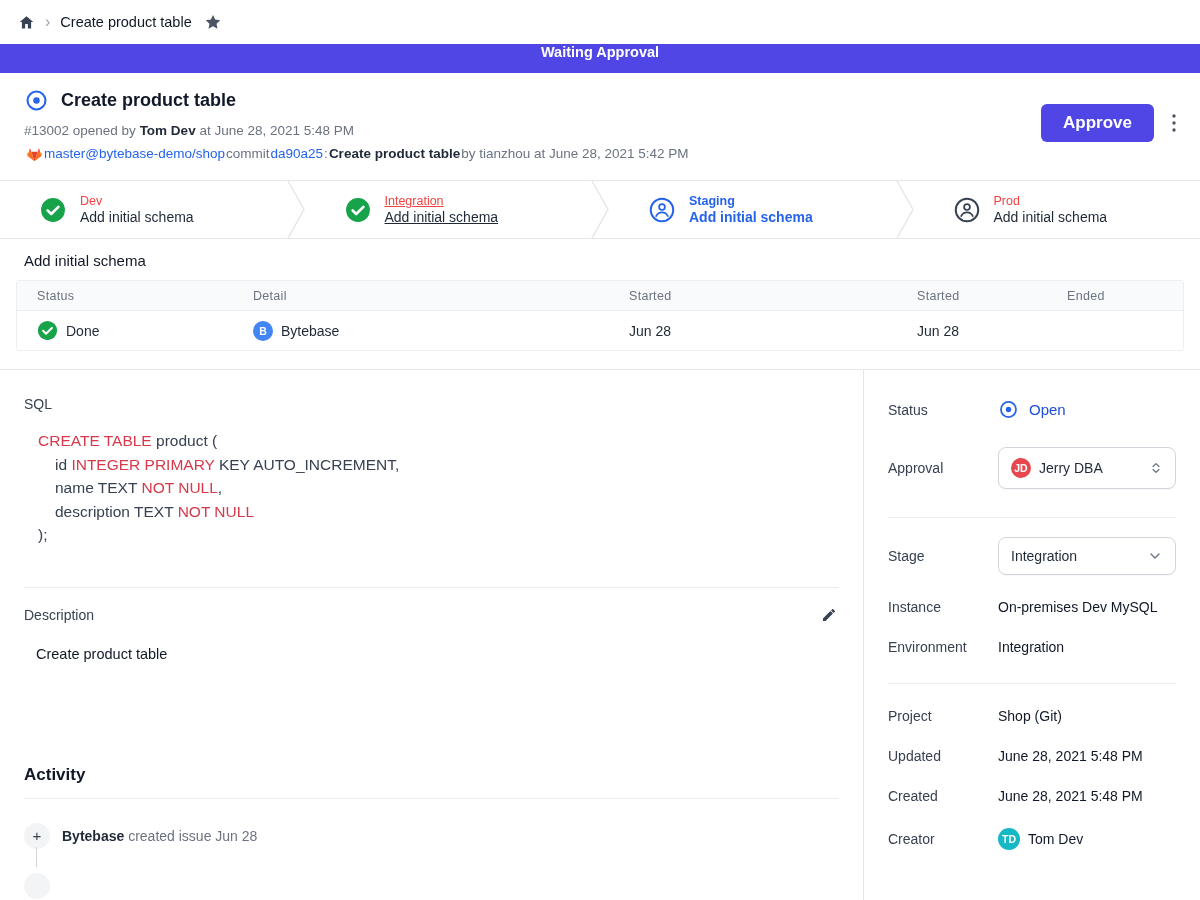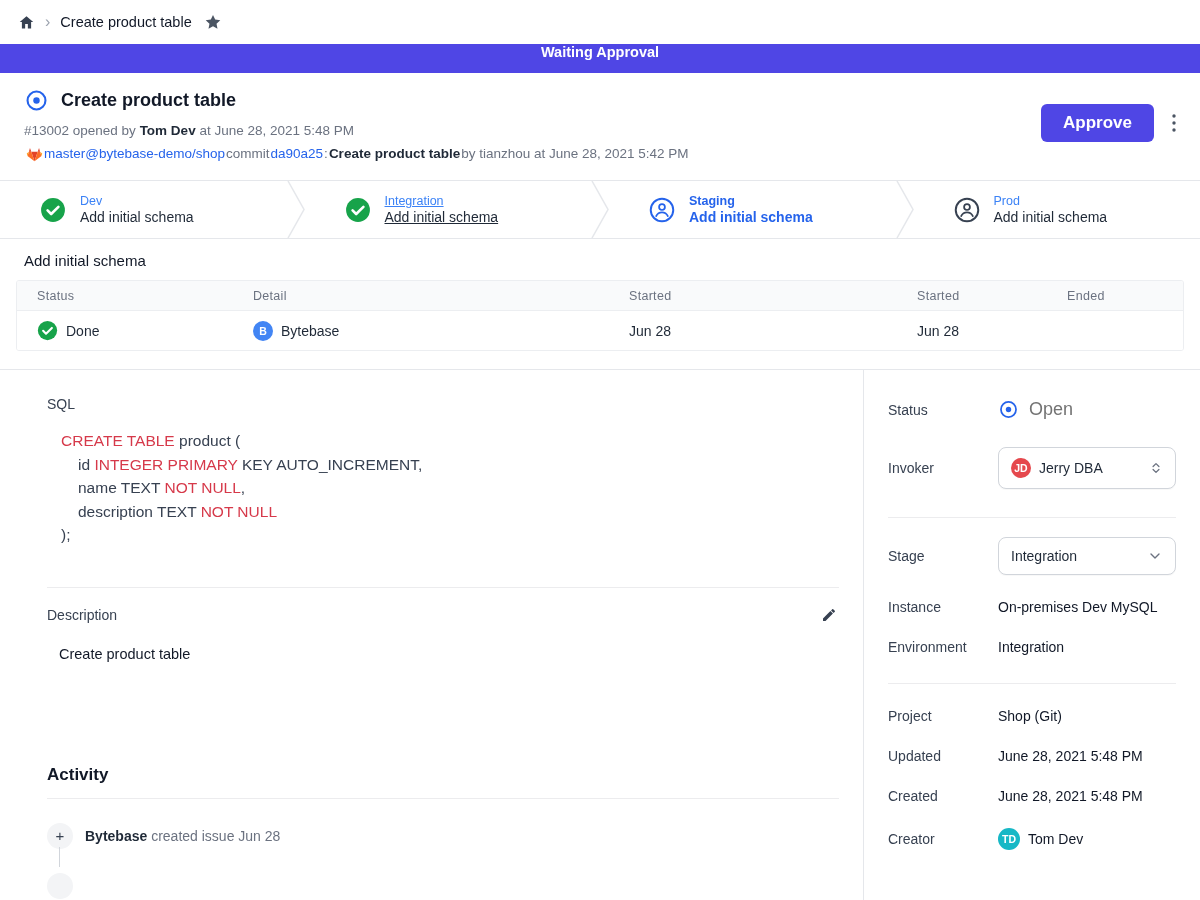--- a/index.html
+++ b/index.html
@@ -31,42 +31,42 @@
   .approve-btn { background:#4f46e5; color:#fff; border:none; border-radius:6px; padding:9px 22px;
     font-size:17px; font-weight:600; cursor:pointer; font-family:inherit; }
   .kebab { display:flex; cursor:pointer; padding:2px; }
 
   
   .pipeline { height:59px; border-top:1px solid #e5e7eb; border-bottom:1px solid #e5e7eb;
     display:flex; align-items:stretch; background:#fff; }
   .stage { flex:1; display:flex; align-items:center; gap:14px; padding-left:40px; cursor:pointer; }
   .stage + .stage-sep { flex:0 0 auto; }
   .stage-icon { display:flex; flex:0 0 auto; }
-  .stage-env { font-size:12.5px; color:#3b82f6; }
+  .stage-env { font-size:12.5px; color:#ef4444; }
   .stage-task { font-size:14px; color:#1f2937; margin-top:1px; }
   .stage.st-link .stage-env, .stage.st-link .stage-task { text-decoration:underline; }
   .stage.st-active .stage-env, .stage.st-active .stage-task { color:#2563eb; font-weight:700; }
   .stage.st-pending .stage-icon { color:#374151; }
   .stage.st-active .stage-icon { color:#2563eb; }
 
   
   .task-section { padding:13px 16px 0 16px; height:131px; border-bottom:1px solid #e5e7eb; }
   .task-heading { font-size:15px; color:#111827; padding-left:8px; }
   .task-table { margin-top:11px; border:1px solid #eceef1; border-radius:3px; overflow:hidden; }
   .t-row { display:grid; grid-template-columns:216px 376px 288px 150px 1fr; align-items:center; }
   .t-head { background:#f9fafb; height:30px; color:#6b7280; font-size:12.5px; letter-spacing:.3px; border-bottom:1px solid #eceef1; }
   .t-head > div { padding-left:20px; }
   .t-body { height:39px; background:#fff; font-size:14px; color:#1f2937; cursor:pointer; }
   .t-body > div { padding-left:20px; display:flex; align-items:center; gap:8px; }
   .mini-avatar { width:20px; height:20px; border-radius:50%; color:#fff; font-size:10.5px; font-weight:700;
     display:inline-flex; align-items:center; justify-content:center; flex:0 0 auto; }
   .inv-avatar { background:#4285f4; }
 
   
-  .content { display:flex; height:531px;margin-left:23px; }
+  .content { display:flex; height:531px; }
   .main-col { flex:1; border-right:1px solid #e5e7eb; padding:26px 24px 0 24px; position:relative; }
   .side-col { width:336px; padding:26px 24px 0 24px; }
 
   
   .sql-label { font-size:14px; color:#374151; }
   .sql-code { margin:17px 0 0 14px; font-size:15.5px; line-height:23.5px; color:#374151; }
   .sql-line.ind1 { padding-left:17px; }
   .kw { color:#d6394a; }
 
   .hr { border:none; border-top:1px solid #ececee; margin-top:40px; }
@@ -91,21 +91,21 @@
   
   .side-row { display:flex; align-items:center; margin-top:24px; }
   .side-row:first-child { margin-top:3px; }
   .side-label { width:110px; flex:0 0 auto; color:#374151; font-size:14px; }
   .side-value { color:#111827; font-size:14px; font-weight:500; display:flex; align-items:center; gap:8px; }
   .side-divider { border:none; border-top:1px solid #ececee; margin-top:28px; }
   .selectbox { flex:1; display:flex; align-items:center; gap:8px; border:1px solid #d1d5db; border-radius:8px;
     background:#fff; padding:0 12px; height:42px; cursor:pointer; box-shadow:0 1px 1px rgba(0,0,0,.03); }
   .selectbox.small { height:38px; }
   .selectbox .grow { flex:1; }
-  .status-open { display:flex; align-items:center; gap:10px; font-size:18px; color:#737373;justify-content:flex-end; }
+  .status-open { display:flex; align-items:center; gap:10px; font-size:15px; color:#1d4ed8;justify-content:flex-end; }
   .jd-avatar { background:#e5484d; }
   .td-avatar { background:#17b8c6; width:22px; height:22px; }
 </style>
 </head>
 <body>
 
 <div class="crumb-bar">
   <span class="crumb-home">
     <svg viewBox="0 0 24 24" width="17" height="17" fill="#374151">
         <path d="M12 3l9.5 8.2h-3v9.3h-4.6v-6.3H10.1v6.3H5.5v-9.3h-3z"></path>
@@ -303,21 +303,21 @@
           <svg viewBox="0 0 24 24" width="21" height="21">
               <circle cx="12" cy="12" r="8.6" fill="none" stroke="#2563eb" stroke-width="2"></circle>
               <circle cx="12" cy="12" r="3.1" fill="#2563eb"></circle>
             </svg>
         </span>
         <span>Open</span>
       </span>
     </div>
 
     <div class="side-row" style="margin-top:27px">
-      <span class="side-label">Invoker</span>
+      <span class="side-label">Approval</span>
       <div class="selectbox">
         <span class="mini-avatar jd-avatar">JD</span>
         <span class="grow">Jerry DBA</span>
         <span style="display:flex">
           <svg viewBox="0 0 24 24" width="14" height="14" fill="none" stroke="#6b7280" stroke-width="2.2" stroke-linecap="round" stroke-linejoin="round">
               <path d="M7 9.5L12 4.5l5 5M7 14.5l5 5 5-5"></path>
             </svg>
         </span>
       </div>
     </div>

